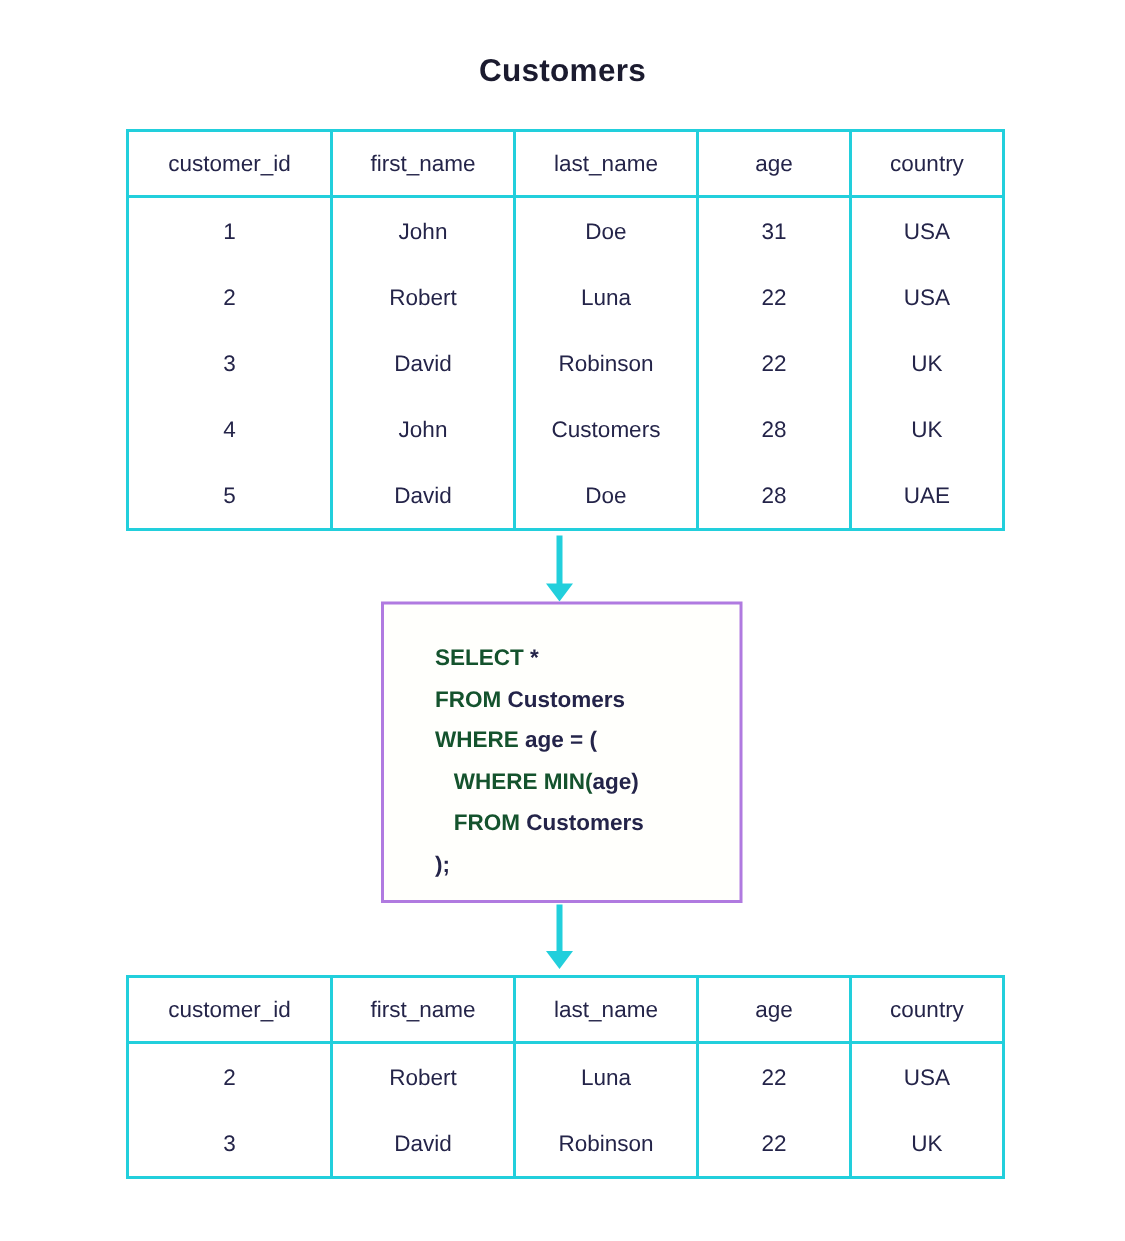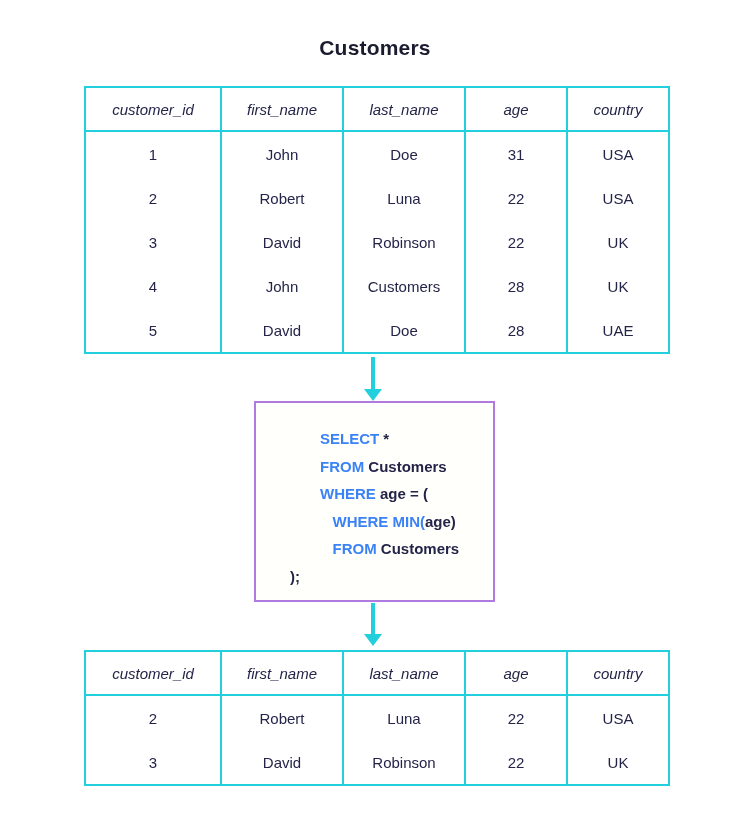--- a/index.html
+++ b/index.html
@@ -48,21 +48,20 @@
     text-align: center;
     font-weight: normal;
     color: #242449;
     font-size: 15px;
     padding: 0;
   }
   .db-table th {
     height: 42px;
     font-size: 15px;
     color: #242449;
-    font-style: italic;
   }
   .db-table td {
     height: 44px;
     border-top: none;
     border-bottom: none;
   }
   .db-table tbody tr:last-child td {
     border-bottom: 2px solid #22cfdc;
   }
 
@@ -118,21 +117,21 @@
   .query-code {
     margin: 0;
     padding: 22px 0 0 34px;
     font-family: "Liberation Sans", sans-serif;
     font-size: 15px;
     font-weight: bold;
     line-height: 27.5px;
     color: #242449;
     white-space: pre;
   }
-  .kw { color: #3b82f6; margin-left: 30px; }
+  .kw { color: #14532d; }
   .ident { color: #242449; }
 </style>
 </head>
 <body>
 
 <div class="canvas">
 
   <div class="page-title">Customers</div>
 
   <table class="db-table" id="table-customers">

